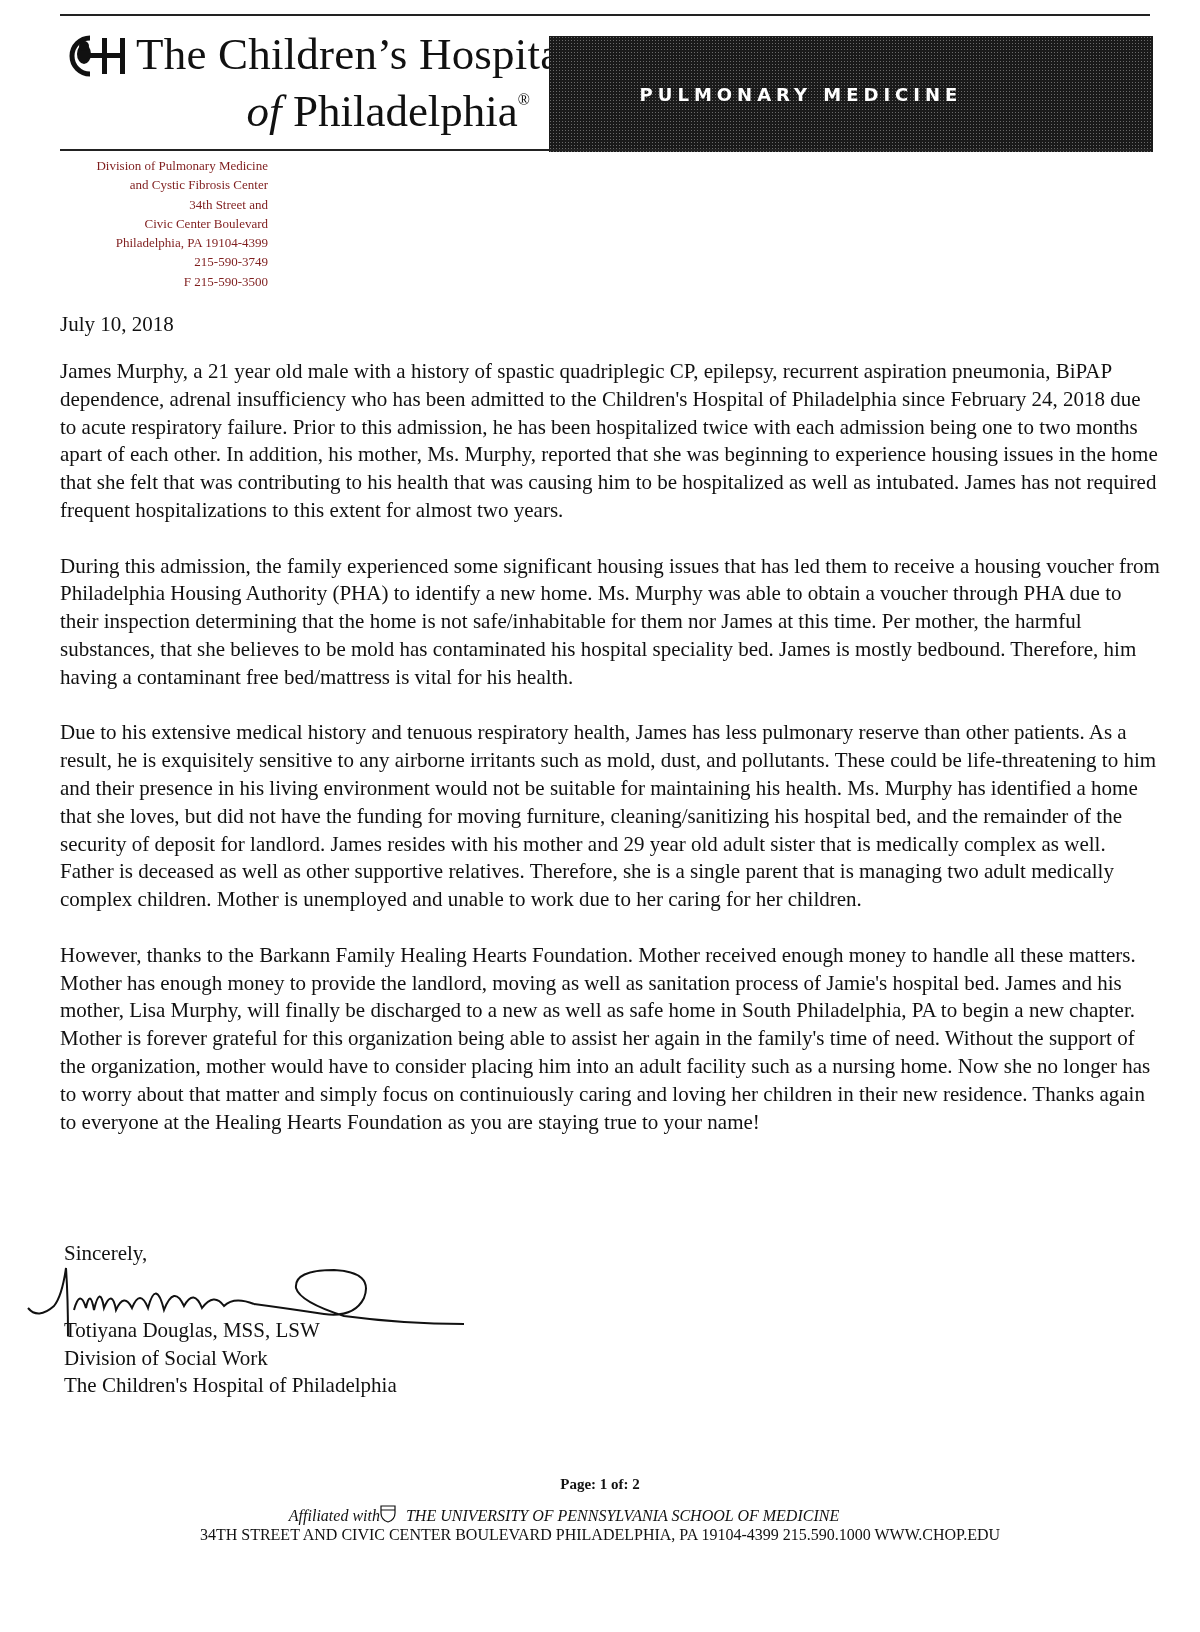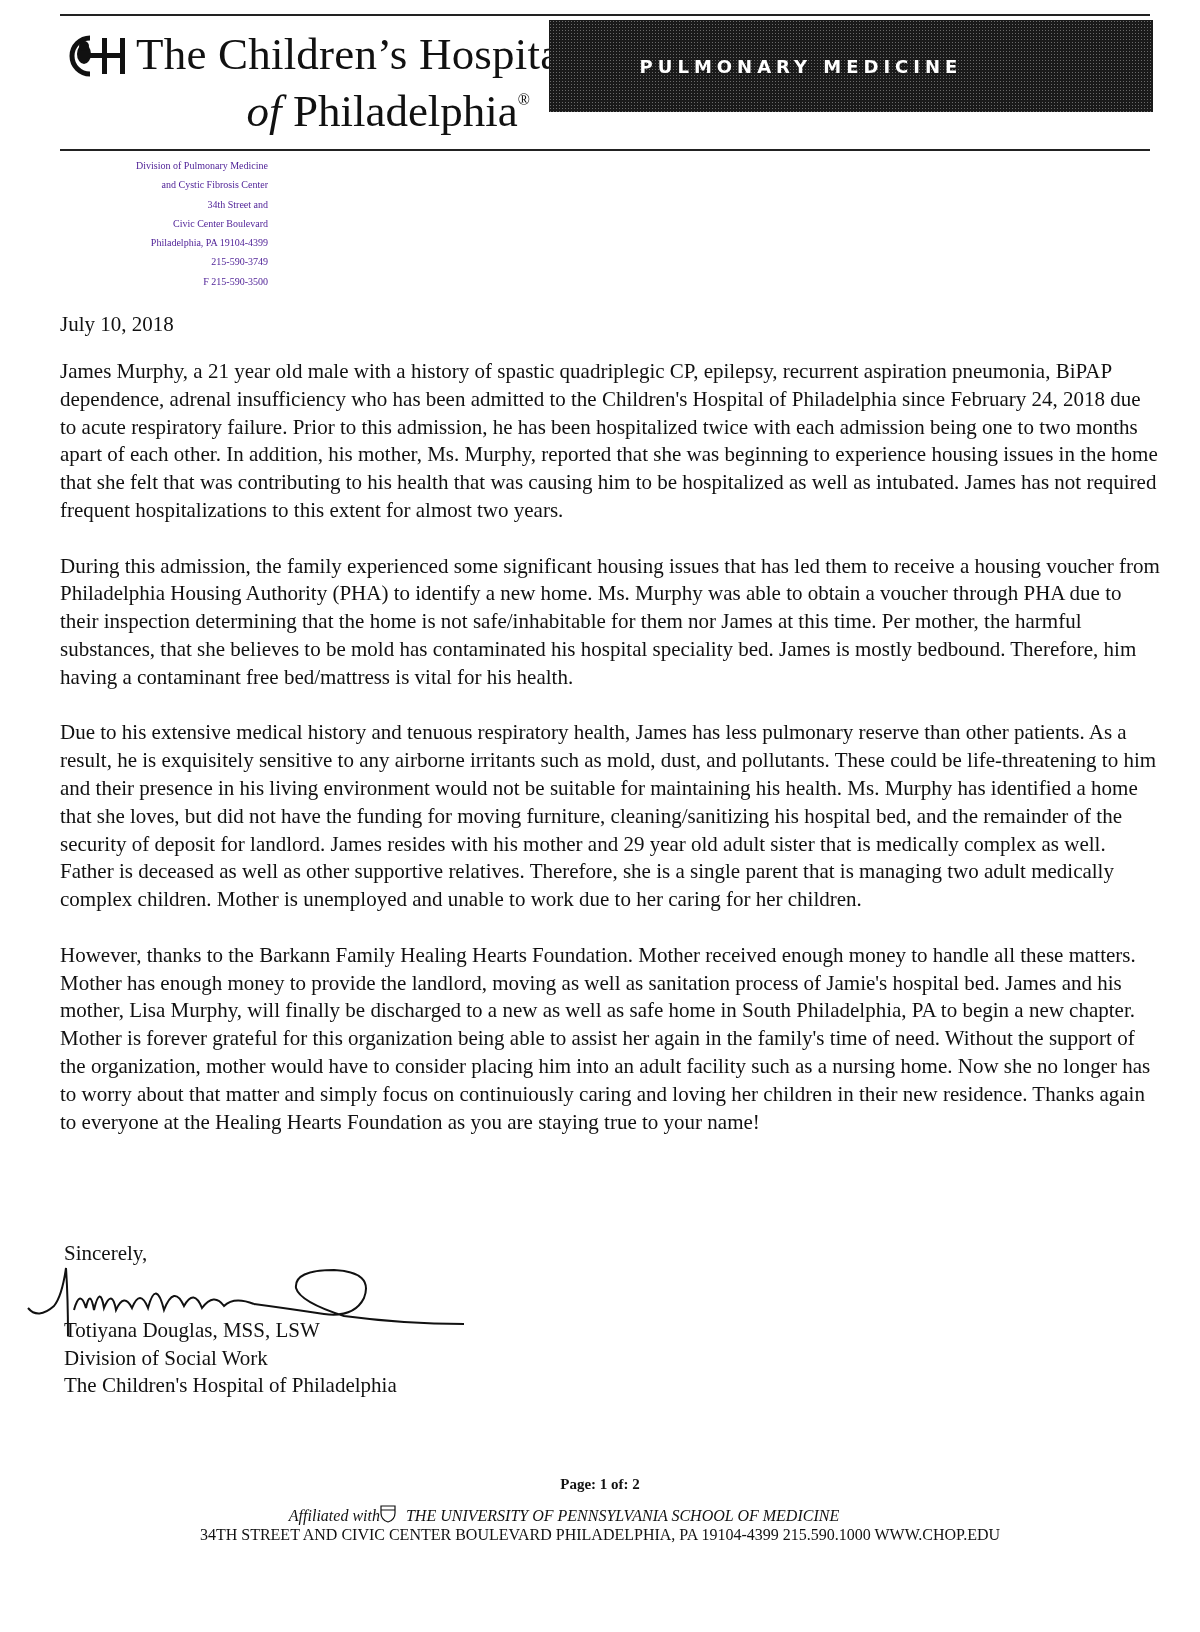--- a/index.html
+++ b/index.html
@@ -14,33 +14,33 @@
   .logo-mark { position: absolute; left: 0; top: 2px; width: 70px; height: 46px; }
   .logo-line1 {
     position: absolute; left: 76px; top: -2px; font-size: 45px; letter-spacing: 0.2px; white-space: nowrap;
   }
   .logo-line2 {
     position: absolute; right: 0; top: 55px; font-size: 45px; white-space: nowrap;
   }
   .logo-line2 .of { font-style: italic; }
   .logo-line2 sup { font-size: 16px; vertical-align: top; position: relative; top: 6px; }
   .banner {
-    position: absolute; left: 549px; top: 20px; width: 604px; height: 92px;
+    position: absolute; left: 549px; top: 36px; width: 604px; height: 116px;
     background: #1a1a1a;
     background-image: radial-gradient(#6a6a6a 0.6px, transparent 0.8px);
     background-size: 3px 3px;
     display: flex; align-items: center; justify-content: center;
   }
   .banner span {
     color: #fff; font-family: "DejaVu Sans", sans-serif; font-weight: bold; font-size: 18px;
     letter-spacing: 5px; position: relative; left: -50px;
   }
   .address {
     position: absolute; left: 60px; top: 156px; width: 208px; text-align: right;
-    font-size: 10px; line-height: 19.3px; color: #4c1d95;
+    font-size: 13px; line-height: 19.3px; color: #7f1d1d;
   }
   .address div { white-space: nowrap; }
   .date { position: absolute; left: 60px; top: 312px; font-size: 21px; }
   .body {
     position: absolute; left: 60px; top: 358px; width: 1100px;
     font-size: 21px; line-height: 27.8px;
   }
   .body p { margin: 0 0 27.8px 0; }
   .closing { position: absolute; left: 64px; top: 1240px; font-size: 21px; line-height: 27.5px; }
   .signature { position: absolute; left: 24px; top: 1258px; width: 460px; height: 80px; }

